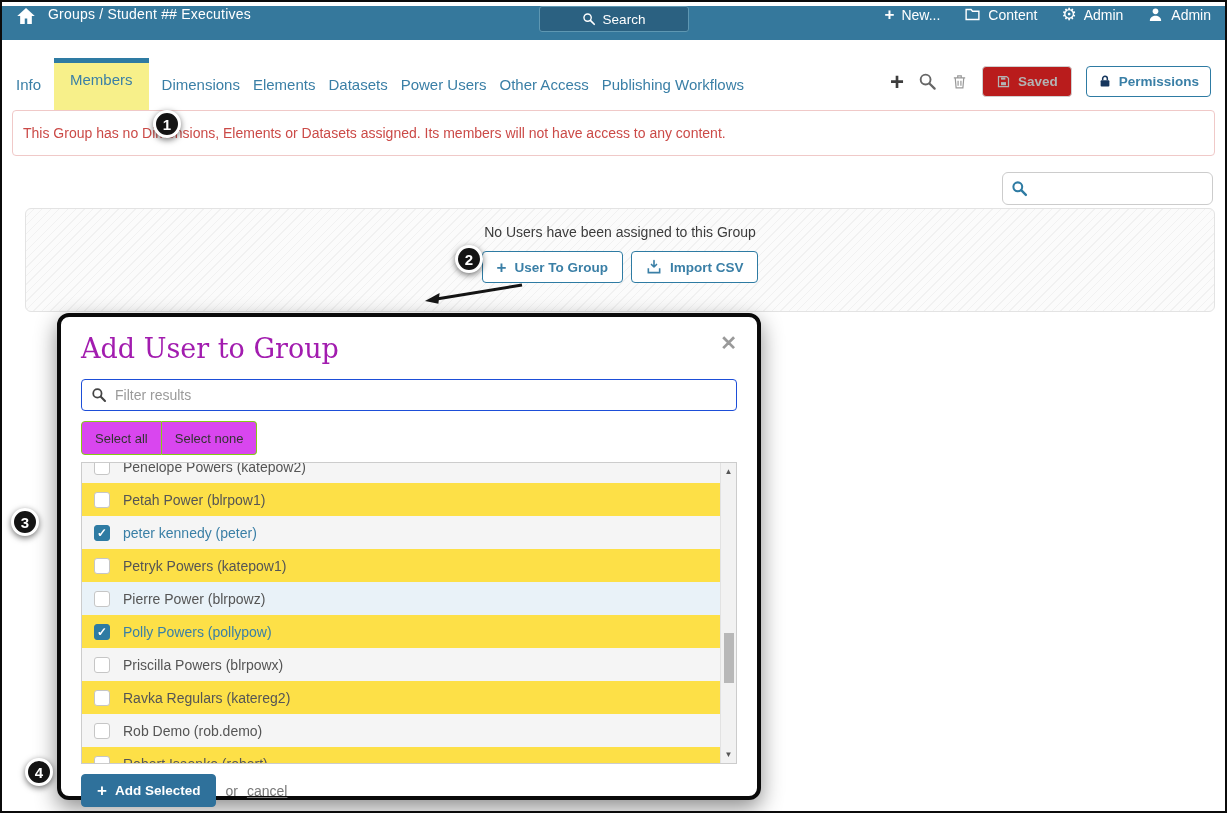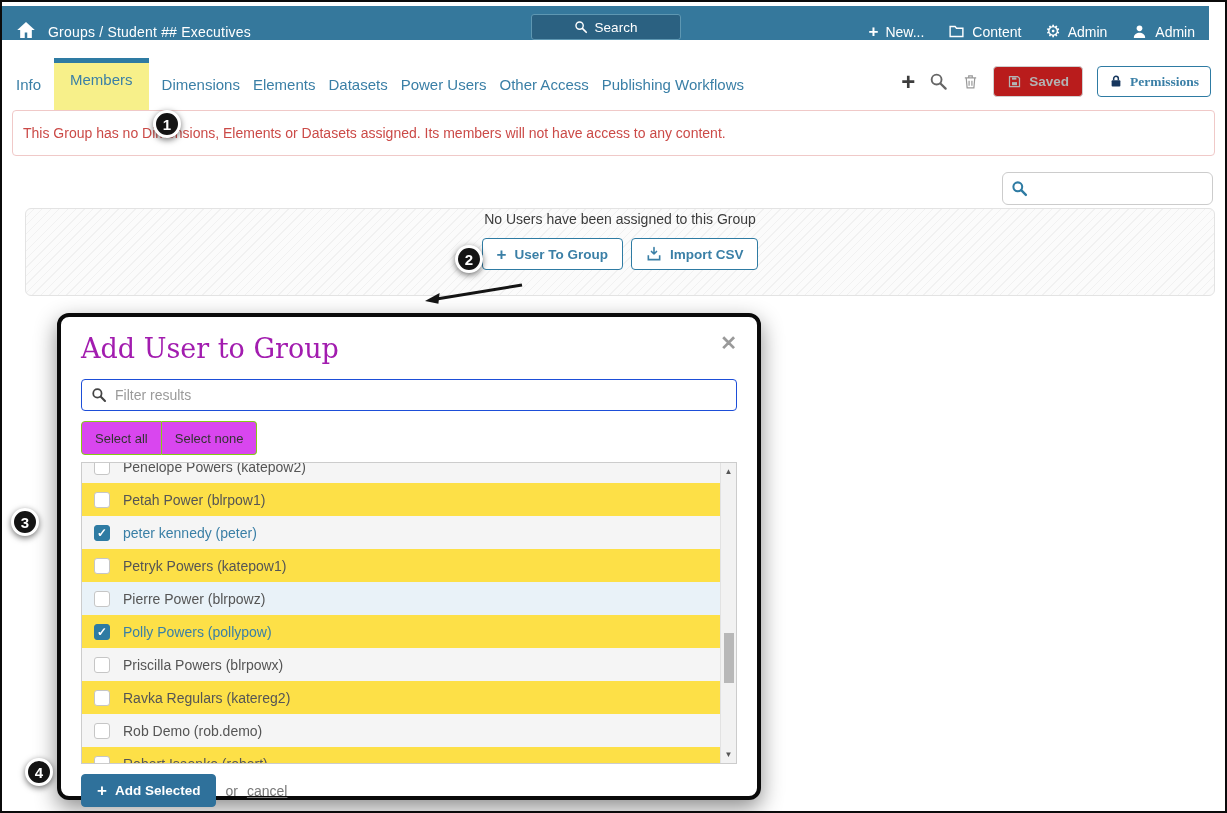--- a/index.html
+++ b/index.html
@@ -4,22 +4,22 @@
 <style>
   * { margin:0; padding:0; box-sizing:border-box; }
   html,body { background:#fff; }
   body { font-family:"Liberation Sans", sans-serif; }
   .frame {
     position:relative; width:1227px; height:813px;
     border:2px solid #0b0b0b; background:#fff; overflow:hidden;
   }
   
   .navbar {
-    position:absolute; top:4px; left:0; right:16px; height:34px;
-    background:var(--teal); display:flex; align-items:flex-end; padding:0 14px;
+    position:absolute; top:4px; left:0; right:0; height:34px;
+    background:var(--teal); display:flex; align-items:flex-start; padding:0 14px;
     color:#fff;
   }
   .navbar .home { display:flex; align-items:center; margin-right:12px; color:#fff; cursor:pointer; }
   .navbar .crumb { font-size:14px; letter-spacing:.2px; }
   .nav-search-btn {
     position:absolute; left:50%; transform:translateX(-50%);
     width:150px; height:26px; background:#2b6181; border:1px solid #5e97b2;
     border-radius:3px; color:#fff; font-size:13.5px; display:flex;
     align-items:center; justify-content:center; gap:7px; cursor:pointer;
   }
@@ -39,44 +39,44 @@
   .tb-icon { color:#666; cursor:pointer; display:flex; }
   .tb-trash { color:#999; }
   .btn-saved {
     height:31px; background:#b91c1c; border:1px solid #d0d0d0; border-radius:4px;
     color:#b3b3b3; font-weight:bold; font-size:13.5px; display:flex; align-items:center;
     gap:7px; padding:0 13px;
   }
   .btn-permissions {
     height:31px; background:#fff; border:1px solid var(--accent); border-radius:4px;
     color:var(--link); font-weight:bold; font-size:13.5px; display:flex; align-items:center;
-    gap:7px; padding:0 11px; cursor:pointer;font-family:Liberation Serif, serif;
+    gap:7px; padding:0 11px; cursor:pointer;
   }
   .btn-permissions .lock { color:#17375e; display:flex; }
   
   .warning {
     position:absolute; top:108px; left:10px; right:10px; height:46px;
     border:1px solid #f0c9c8; border-radius:4px; background:#fff;
     display:flex; align-items:center; padding:0 10px;
     color:var(--red); font-size:14px;
   }
   
   .member-search {
     position:absolute; top:170px; right:12px; width:211px; height:33px;
     border:1px solid #ccc; border-radius:6px; background:#fff;
     display:flex; align-items:center; padding:0 8px; gap:6px;
   }
   .member-search .mag { color:var(--accent); display:flex; }
   .member-search input { border:none; outline:none; width:100%; font-size:14px; font-family:inherit; }
   
   .empty-panel {
-    position:absolute; top:206px; left:23px; right:10px; height:88px;
+    position:absolute; top:206px; left:23px; right:10px; height:104px;
     border:1px solid #e3e3e3; border-radius:6px;
     background:repeating-linear-gradient(135deg,#fbfbfb 0 5px,#f1f1f1 5px 6px);
-    display:flex; flex-direction:column; align-items:center; padding-top:2px;
+    display:flex; flex-direction:column; align-items:center; padding-top:15px;
   }
   .empty-panel .empty-text { font-size:14px; color:#3b3b3b; }
   .empty-buttons { display:flex; gap:8px; margin-top:11px; }
   .btn-outline-teal {
     height:32px; background:#fff; border:1px solid var(--accent); border-radius:4px;
     color:var(--link); font-weight:bold; font-size:13.5px; display:flex; align-items:center;
     gap:8px; padding:0 14px; cursor:pointer;
   }
   .btn-outline-teal .plus-glyph { font-size:17px; line-height:1; }
   .btn-outline-teal .dl { display:flex; color:var(--link); }

